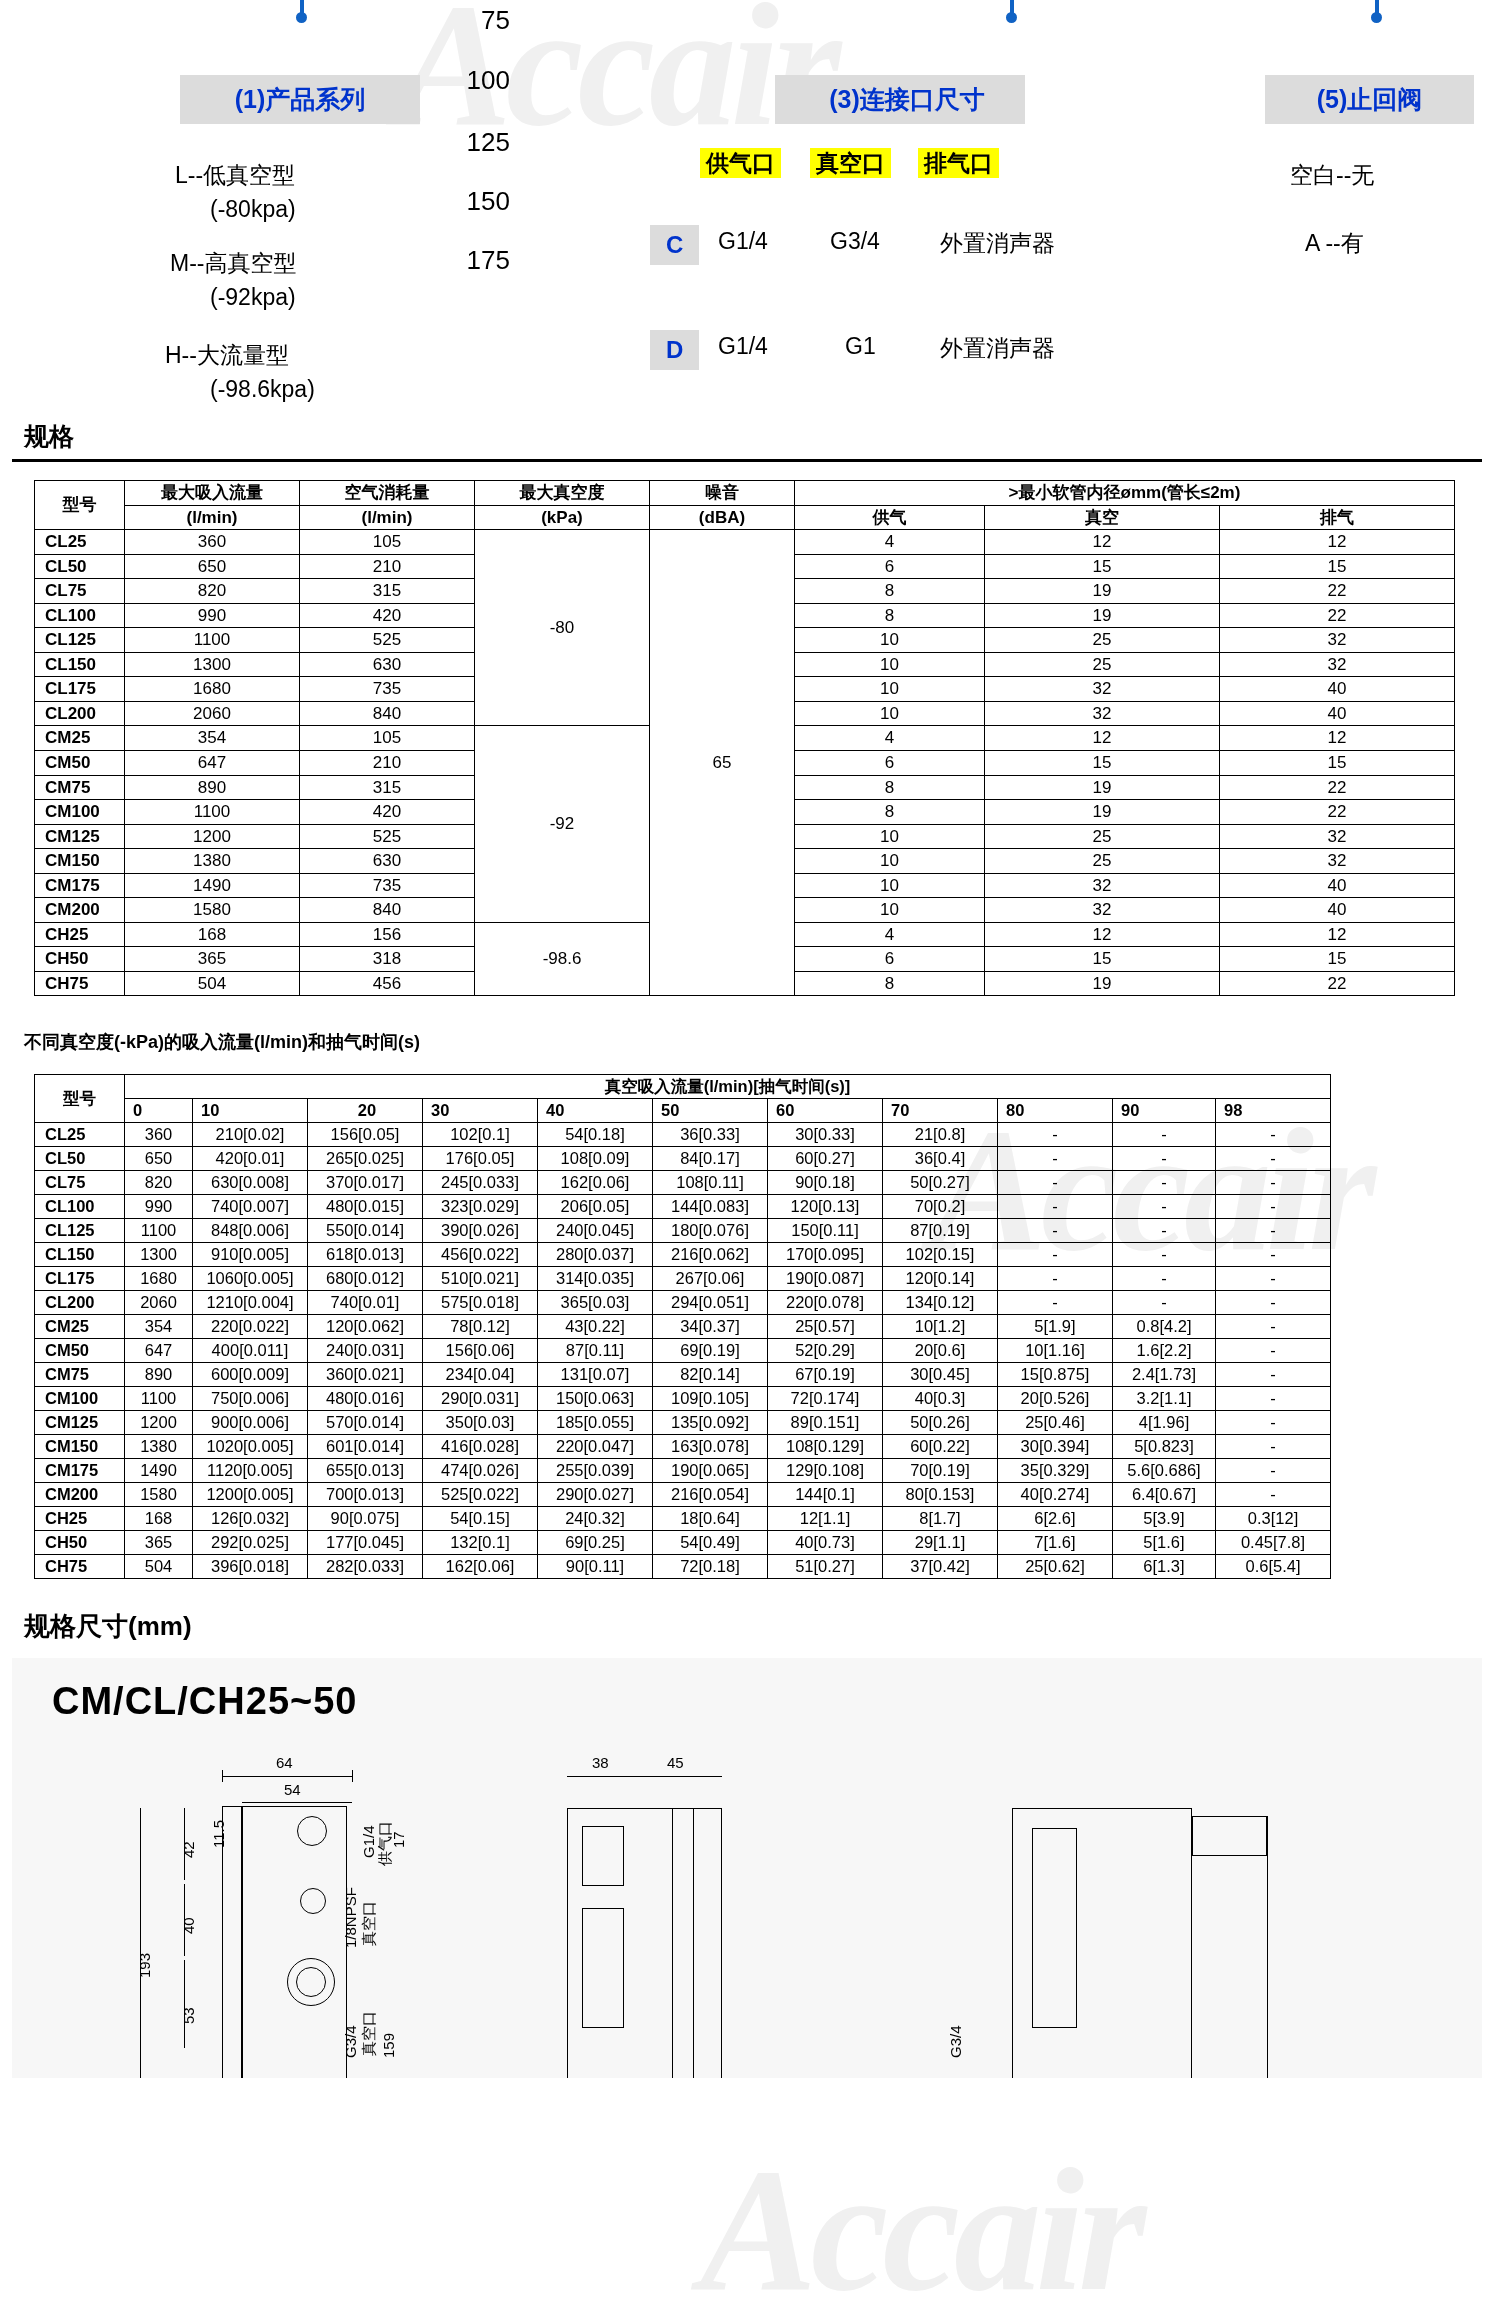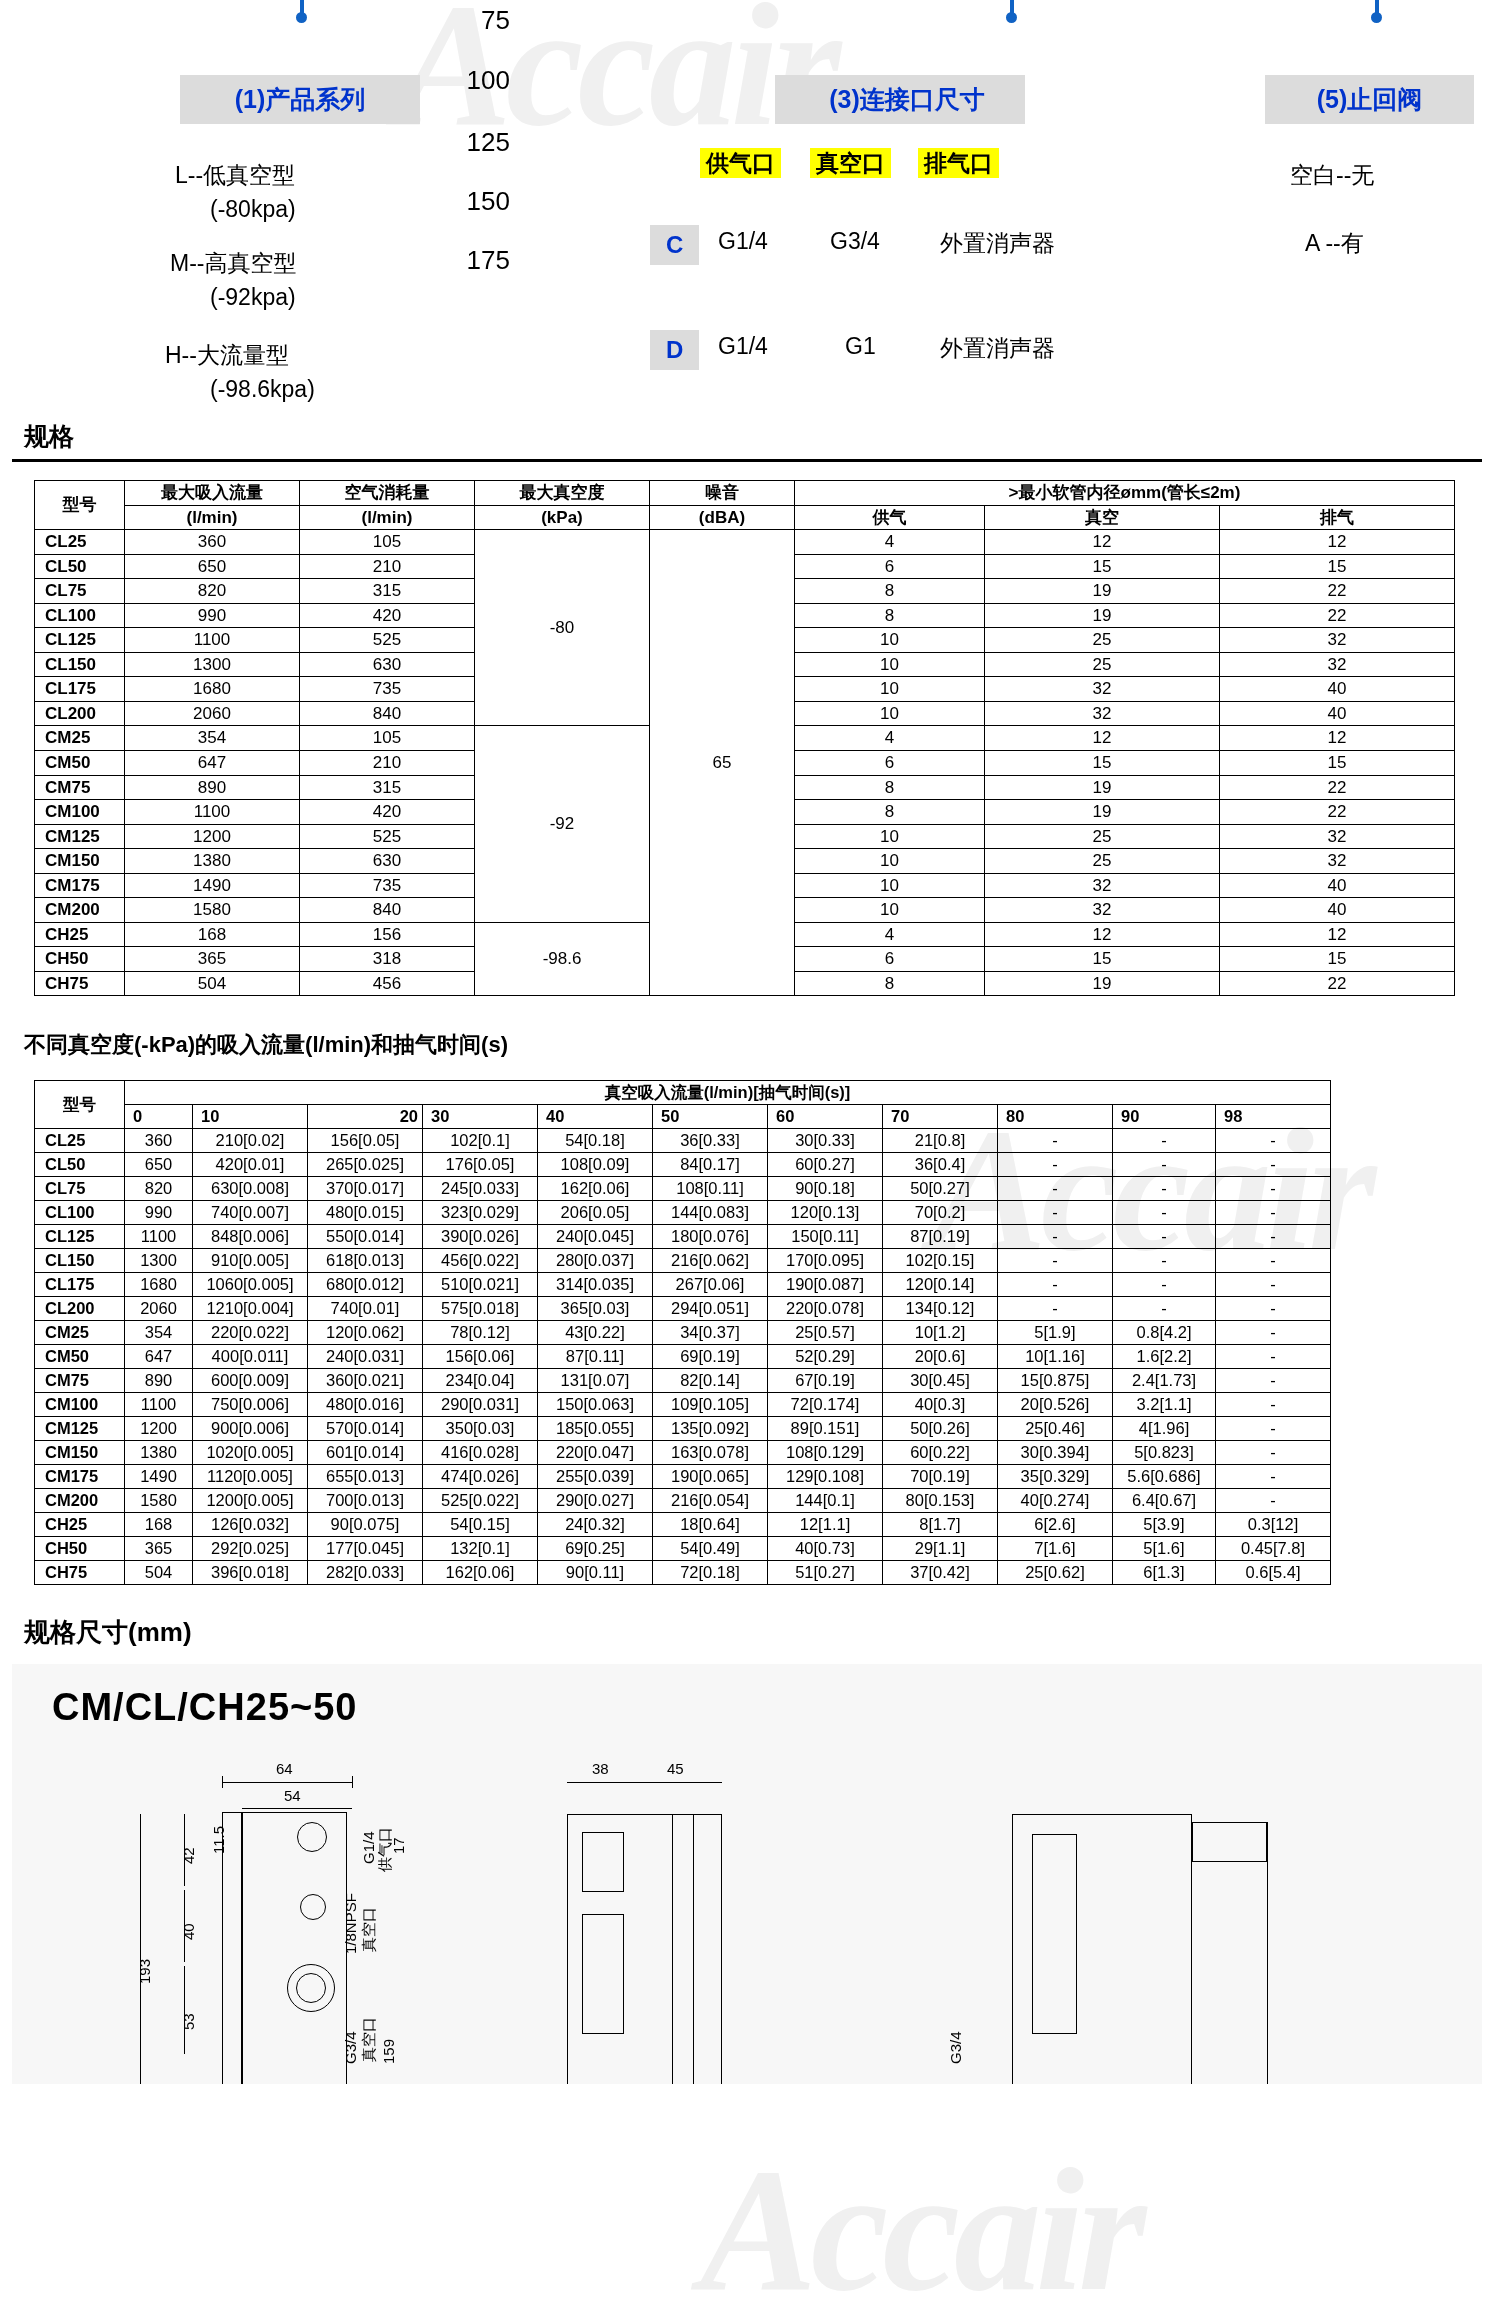--- a/index.html
+++ b/index.html
@@ -90,21 +90,21 @@
 
   
   .sec-title {
     font-size: 25px;
     font-weight: bold;
     padding: 0 0 6px 12px;
     border-bottom: 3px solid #000;
     margin: 0 18px 0 12px;
   }
   .sec-title-plain {
-    font-size: 22px;
+    font-size: 18px;
     font-weight: bold;
     padding: 0 0 2px 12px;
     margin: 0 18px 0 12px;
   }
 
   
   table.spec {
     border-collapse: collapse;
     margin: 18px 0 0 34px;
     font-size: 17px;
@@ -424,21 +424,21 @@
 
     <table class="spec" id="flow-table">
       <thead>
         <tr>
           <th class="m" rowspan="2">型号</th>
           <th colspan="11">真空吸入流量(l/min)[抽气时间(s)]</th>
         </tr>
         <tr id="flow-col-header">
             <th style="width: 68px; text-align: left; padding-left: 8px;">0</th>
             <th style="width: 115px; text-align: left; padding-left: 8px;">10</th>
-            <th style="width: 115px; text-align: right; padding-left: 8px;">20</th>
+            <th style="width: 115px; text-align: center; padding-left: 8px;">20</th>
             <th style="width: 115px; text-align: left; padding-left: 8px;">30</th>
             <th style="width: 115px; text-align: left; padding-left: 8px;">40</th>
             <th style="width: 115px; text-align: left; padding-left: 8px;">50</th>
             <th style="width: 115px; text-align: left; padding-left: 8px;">60</th>
             <th style="width: 115px; text-align: left; padding-left: 8px;">70</th>
             <th style="width: 115px; text-align: left; padding-left: 8px;">80</th>
             <th style="width: 103px; text-align: left; padding-left: 8px;">90</th>
             <th style="width: 115px; text-align: left; padding-left: 8px;">98</th>
           </tr>
       </thead>

